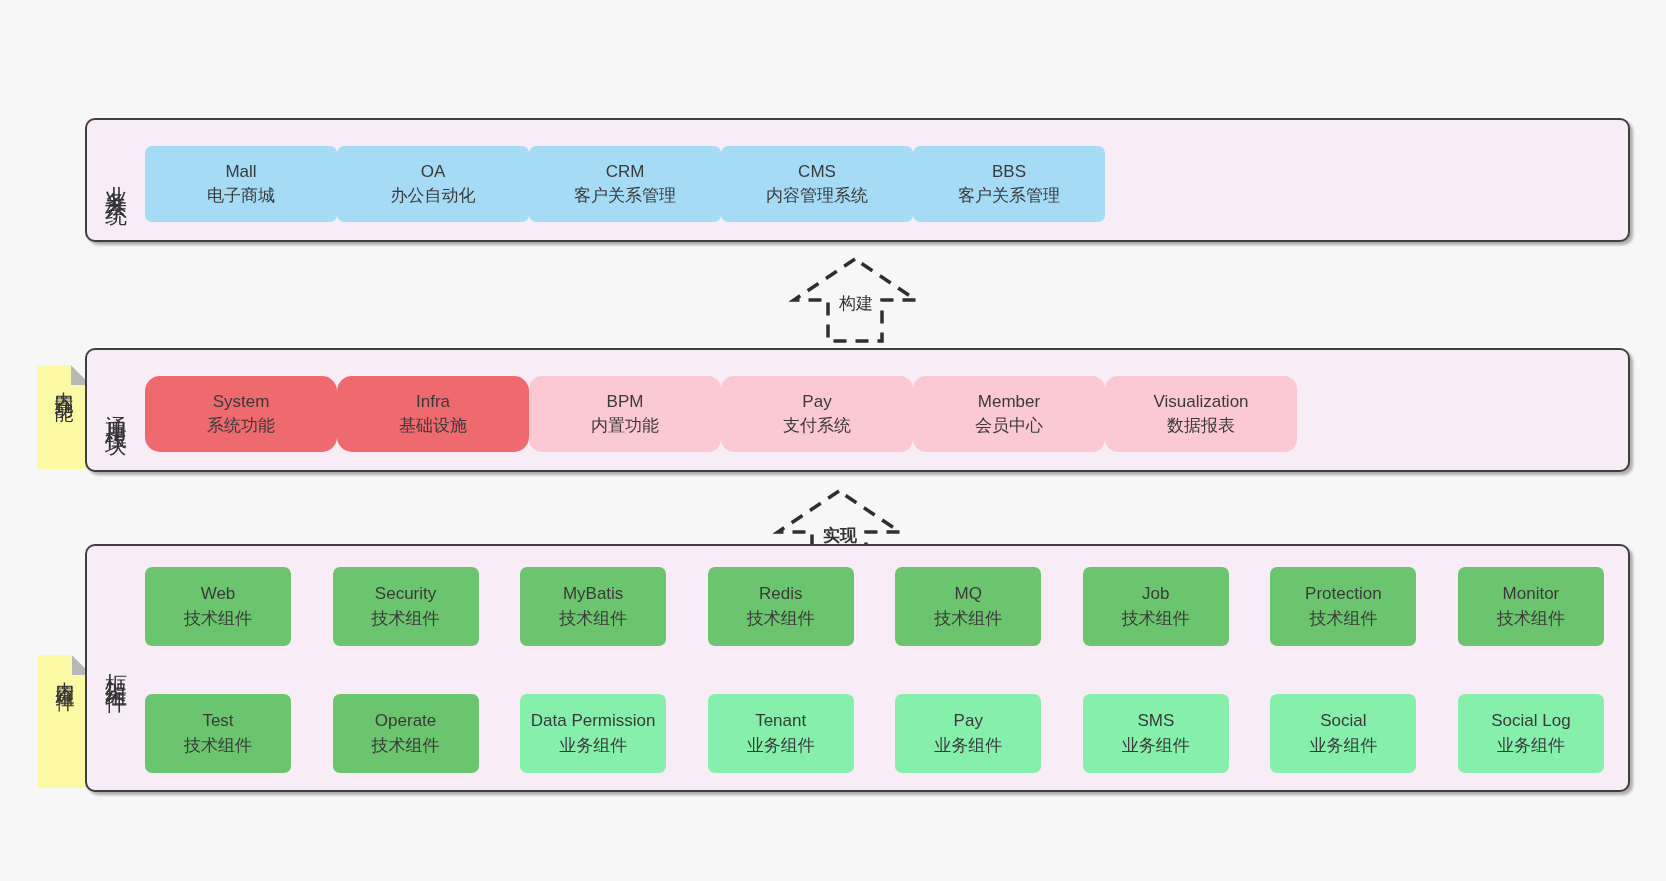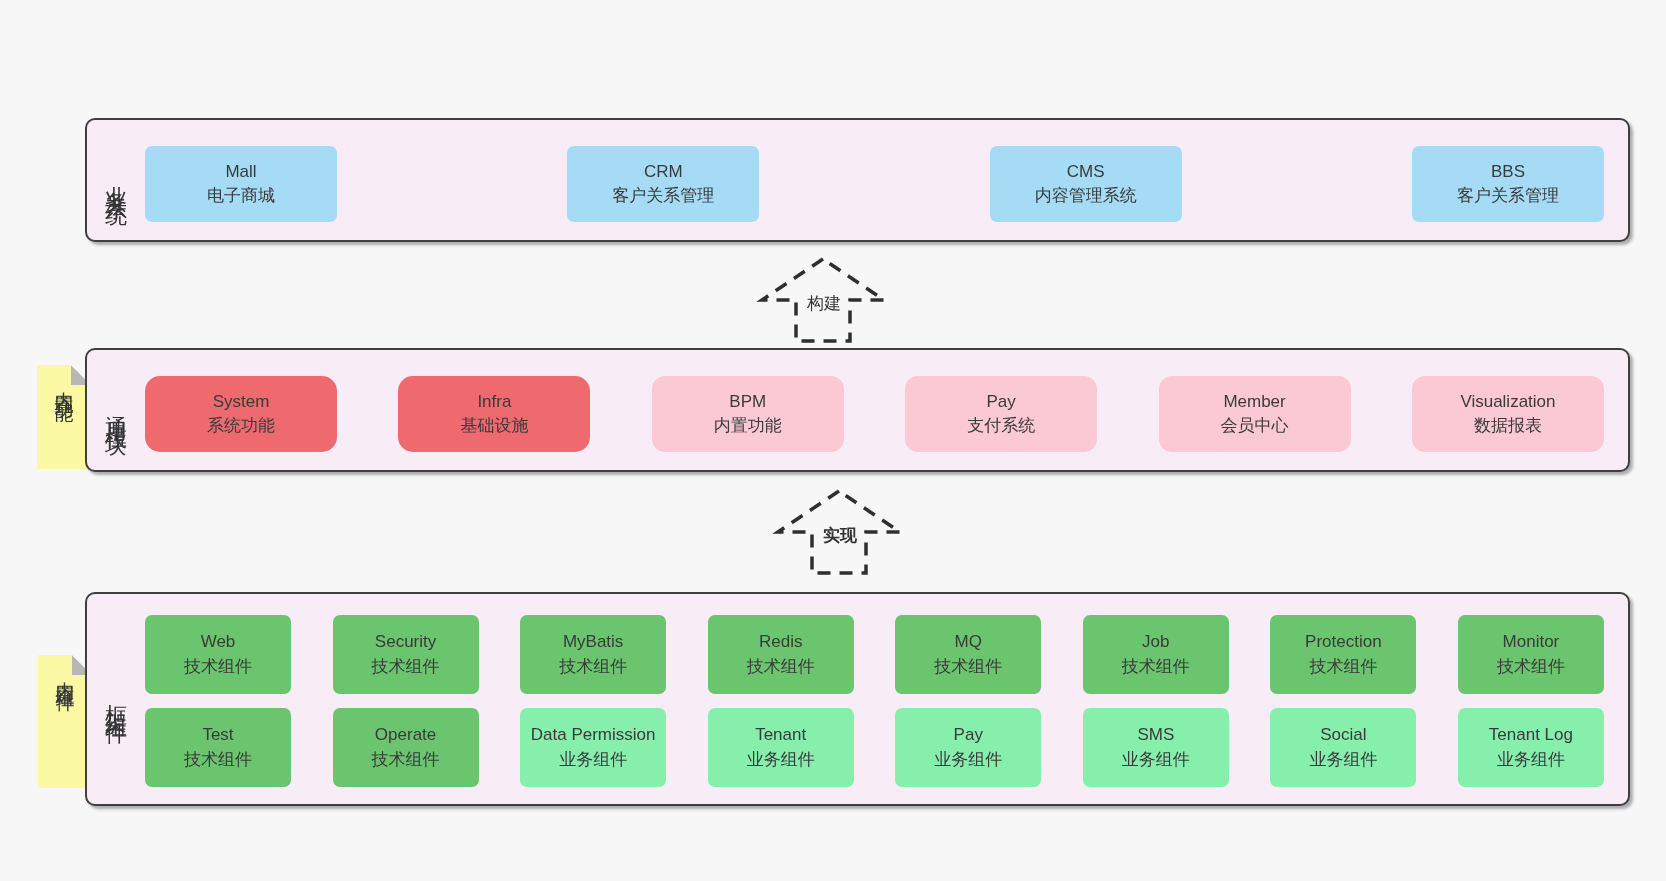--- a/index.html
+++ b/index.html
@@ -14,32 +14,32 @@
   .band{
     position:absolute;left:85px;width:1545px;
     background:#f8edf6;
     border:2px solid #3f3f3f;
     border-radius:10px;
     box-shadow:3px 3px 3px rgba(0,0,0,.30);
     box-sizing:border-box;
   }
   #band1{top:118px;height:124px;}
   #band2{top:348px;height:124px;}
-  #band3{top:592px;height:214px;}
+  #band3{top:544px;height:248px;}
 
   .band-label{
     position:absolute;left:6px;top:0;bottom:0;width:46px;
     display:flex;align-items:center;justify-content:center;
     writing-mode:vertical-rl;text-orientation:upright;
     font-size:22px;letter-spacing:6px;color:#333;
   }
 
   .band-boxes{
     position:absolute;left:58px;right:24px;top:0;bottom:0;
-    display:flex;align-items:center;justify-content:space-between;margin-top:8px;
+    display:flex;align-items:center;justify-content:flex-start;margin-top:8px;
   }
   .band-boxes .node{width:192px;height:76px;}
 
   .grid-rows{
     position:absolute;left:58px;right:24px;top:21px;bottom:17px;
     display:flex;flex-direction:column;justify-content:space-between;
   }
   .grid-row{display:flex;justify-content:space-between;}
   .grid-row .node{width:146px;height:79px;}
 
@@ -69,21 +69,21 @@
   #note1{left:37px;top:365px;height:104px;}
   #note2{left:38px;top:655px;height:133px;}
   .note-text{
     position:absolute;left:50%;transform:translateX(-50%);top:11px;
     writing-mode:vertical-rl;text-orientation:upright;
     font-size:19px;letter-spacing:4px;color:#333;white-space:nowrap;
   }
 
   
   .arrow{position:absolute;width:136px;height:90px;}
-  #arrow1{left:756px;top:255px;}
+  #arrow1{left:788px;top:255px;}
   #arrow2{left:772px;top:487px;font-weight:bold;}
   .arrow svg{position:absolute;left:0;top:0;}
   .arrow-label{
     position:absolute;left:50%;top:37px;transform:translateX(-50%);
     background:#f7f7f7;font-size:17px;color:#333;padding:0 2px;white-space:nowrap;
   }
 </style>
 </head>
 <body>
 
@@ -95,20 +95,24 @@
   <div class="note" id="note2">
     <span class="note-text">内置组件</span>
   </div>
 
   <section class="band" id="band1">
     <div class="band-label">业务系统</div>
     <div class="band-boxes">
       <div class="node blue">
         <div>Mall</div>
         <div>电子商城</div>
+      </div>
+      <div class="node blue">
+        <div>OA</div>
+        <div>办公自动化</div>
       </div>
       <div class="node blue">
         <div>CRM</div>
         <div>客户关系管理</div>
       </div>
       <div class="node blue">
         <div>CMS</div>
         <div>内容管理系统</div>
       </div>
       <div class="node blue">
@@ -222,20 +226,20 @@
         </div>
         <div class="node green-light">
           <div>SMS</div>
           <div>业务组件</div>
         </div>
         <div class="node green-light">
           <div>Social</div>
           <div>业务组件</div>
         </div>
         <div class="node green-light">
-          <div>Tenant Log</div>
+          <div>Social Log</div>
           <div>业务组件</div>
         </div>
       </div>
     </div>
   </section>
 
 </div>
 
 </body></html>

